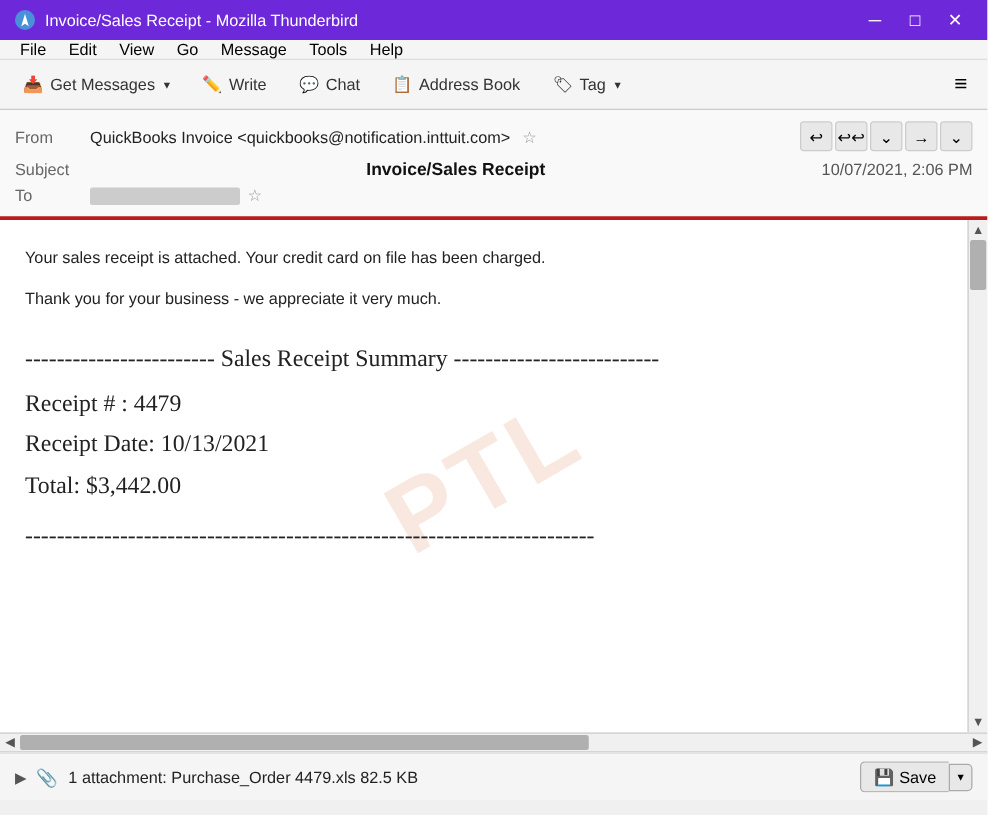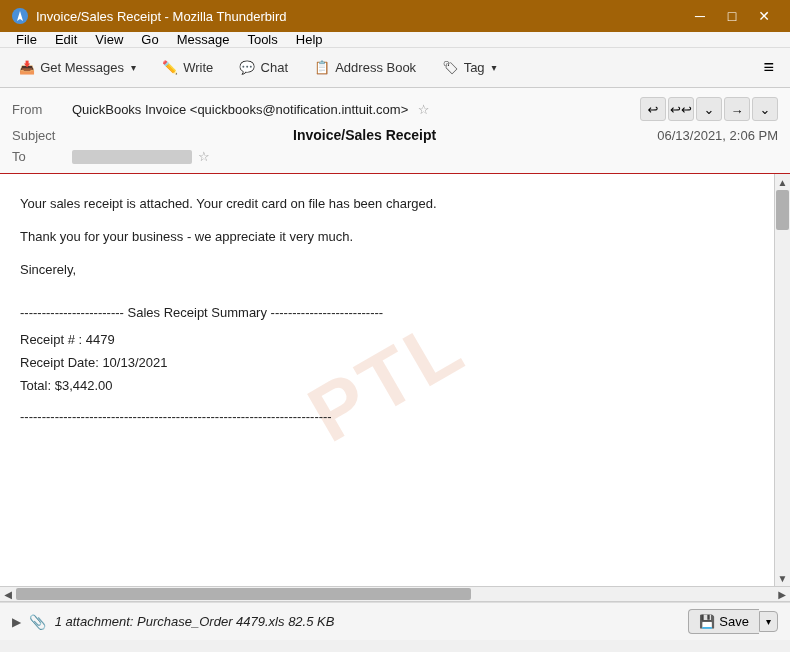--- a/index.html
+++ b/index.html
@@ -1,20 +1,20 @@
 <!DOCTYPE html>
 <html><head>
   <meta charset="utf-8">
   <style>
     * { box-sizing: border-box; margin: 0; padding: 0; }
     body { font-family: -apple-system, 'Segoe UI', Arial, sans-serif; font-size: 13px; background: #f0f0f0; width: 790px; height: 652px; overflow: hidden; }
 
     
     .titlebar {
-      background: #a16207;
+      background: #6d28d9;
       color: white;
       display: flex;
       align-items: center;
       justify-content: space-between;
       padding: 6px 12px;
       height: 32px;
     }
     .titlebar-left { display: flex; align-items: center; gap: 8px; }
     .titlebar-icon { width: 16px; height: 16px; background: #4a90d9; border-radius: 50%; display: flex; align-items: center; justify-content: center; font-size: 10px; }
     .titlebar-title { font-size: 13px; color: white; }
@@ -60,21 +60,21 @@
       font-size: 13px;
       color: #333;
     }
     .toolbar-spacer { flex: 1; }
     .toolbar-hamburger { font-size: 18px; padding: 4px 8px; cursor: pointer; }
     .dropdown-arrow { font-size: 10px; margin-left: 2px; }
 
     
     .email-header {
       background: #f9f9f9;
-      border-bottom: 1px solid #b91c1c;
+      border-bottom: 3px solid #b91c1c;
       padding: 6px 12px;
     }
     .email-header-row {
       display: flex;
       align-items: center;
       padding: 3px 0;
       font-size: 13px;
     }
     .email-header-label {
       color: #666;
@@ -134,22 +134,22 @@
       color: rgba(210, 100, 50, 0.15);
       pointer-events: none;
       white-space: nowrap;
       z-index: 1;
       letter-spacing: 4px;
     }
     .email-content { position: relative; z-index: 2; }
     .email-content p { margin-bottom: 12px; }
     .receipt-summary {
       margin-top: 23px;
-      font-family: Liberation Sans, sans-serif;
-      font-size: 13px;
+      font-family: Liberation Serif, serif;
+      font-size: 19px;
     }
     .receipt-summary .summary-header {
       margin-bottom: 6px;
     }
     .receipt-summary .summary-line {
       margin: 2px 0;
     }
     .receipt-summary .summary-footer {
       margin-top: 10px;
     }
@@ -227,21 +227,21 @@
       background: #f5f5f5;
       border-top: 1px solid #ddd;
       display: flex;
       align-items: center;
       padding: 6px 12px;
       height: 38px;
       gap: 8px;
     }
     .attachment-expand { cursor: pointer; font-size: 12px; color: #555; }
     .attachment-icon { color: #666; font-size: 14px; }
-    .attachment-info { font-size: 13px; color: #222; flex: 1; font-style: italic; }
+    .attachment-info { font-size: 13px; color: #222; flex: 1; }
     .attachment-save-group { display: flex; align-items: center; }
     .save-btn {
       background: #e8e8e8;
       border: 1px solid #aaa;
       border-right: none;
       border-radius: 4px 0 0 4px;
       padding: 4px 10px;
       cursor: pointer;
       font-size: 13px;
       display: flex;
@@ -341,36 +341,35 @@
         <button class="header-action-btn">↩</button>
         <button class="header-action-btn">↩↩</button>
         <button class="header-action-btn">⌄</button>
         <button class="header-action-btn">→</button>
         <button class="header-action-btn">⌄</button>
       </div>
     </div>
     <div class="email-header-row subject-row">
       <span class="email-header-label">Subject</span>
       <span class="subject-value">Invoice/Sales Receipt</span>
-      <span class="email-date">06/13/2021, 2:06 PM</span>
+      <span class="email-date">10/07/2021, 2:06 PM</span>
     </div>
     <div class="email-header-row">
       <span class="email-header-label">To</span>
       <span class="to-blurred"></span>
       <span class="star-icon">☆</span>
     </div>
   </div>
 
   <div class="body-area">
     <div class="email-body">
       <div class="watermark">PTL</div>
       <div class="email-content">
         <p>Your sales receipt is attached. Your credit card on file has been charged.</p>
         <p>Thank you for your business - we appreciate it very much.</p>
-        <p>Sincerely,</p>
 
         <div class="receipt-summary">
           <div class="summary-header">------------------------  Sales Receipt Summary  --------------------------</div>
           <div class="summary-line">
             <span>Receipt # :</span>
             <span>4479</span>
           </div>
           <div class="summary-line">
             <span>Receipt Date:</span>
             <span>10/13/2021</span>

